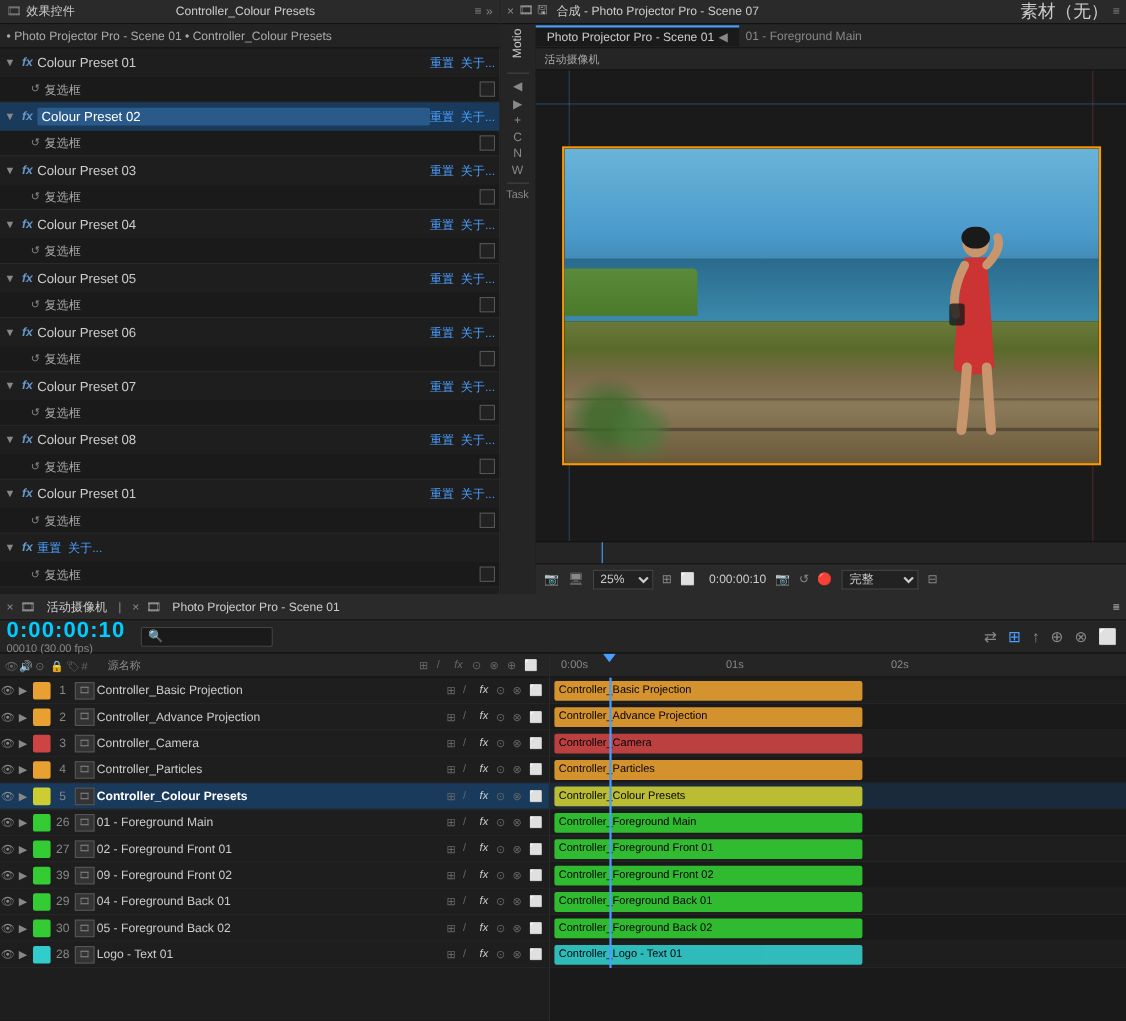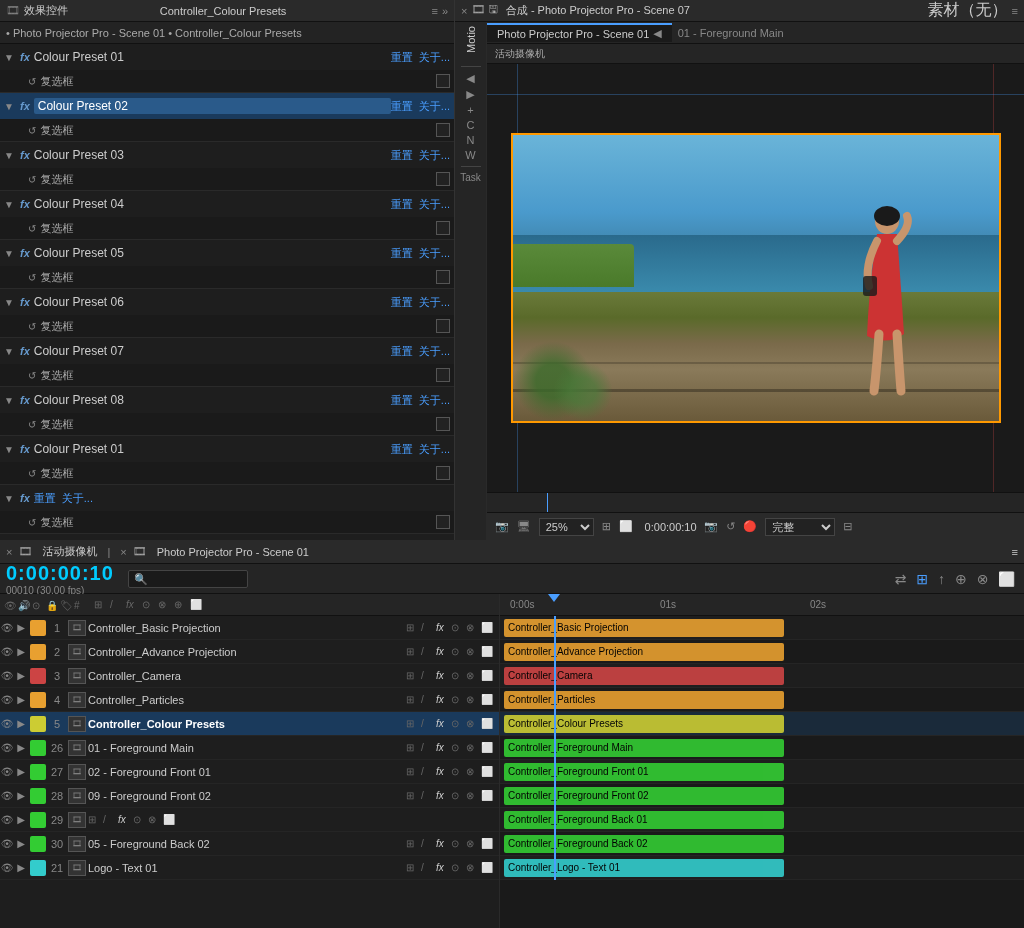--- a/index.html
+++ b/index.html
@@ -377,20 +377,21 @@
 
       <div class="layer-list">
 
         <div class="layer-header-row">
           <div style="width:14px"><span style="color:#666;font-size:10px">👁</span></div>
           <div style="width:14px"><span style="color:#666;font-size:10px">🔊</span></div>
           <div style="width:14px"><span style="color:#666;font-size:10px">⊙</span></div>
           <div style="width:14px"><span style="color:#666;font-size:10px">🔒</span></div>
           <div style="width:14px"><span style="color:#666;font-size:10px">🏷</span></div>
           <div style="width:20px"><span style="color:#666;font-size:10px">#</span></div>
+          <div style="flex:1;padding-left:4px"><span style="color:#888;font-size:10px">源名称</span></div>
           <div style="display:flex;gap:2px;align-items:center;padding-right:4px">
             <span style="color:#666;font-size:10px;width:14px">⊞</span>
             <span style="color:#666;font-size:10px;width:14px">/</span>
             <span style="color:#666;font-size:10px;font-style:italic;width:14px">fx</span>
             <span style="color:#666;font-size:10px;width:14px">⊙</span>
             <span style="color:#666;font-size:10px;width:14px">⊗</span>
             <span style="color:#666;font-size:10px;width:14px">⊕</span>
             <span style="color:#666;font-size:10px;width:14px">⬜</span>
           </div>
         </div>
@@ -551,21 +552,21 @@
     </div>
   </div>
             <div class="layer-row">
     <div style="width:14px;display:flex;align-items:center;justify-content:center">
       <span style="color:#888;font-size:10px">👁</span>
     </div>
     <div style="width:14px;display:flex;align-items:center;justify-content:center">
       <span style="color:#888;font-size:10px">▶</span>
     </div>
     <div style="width:16px;height:16px;border-radius:2px;margin:0 2px;background:#33cc33;flex-shrink:0"></div>
-    <div style="width:18px;color:#888;font-size:11px;text-align:center;flex-shrink:0">28</div>
+    <div style="width:18px;color:#888;font-size:11px;text-align:center;flex-shrink:0">39</div>
     <div style="width:18px;height:16px;background:#333;border:1px solid #555;margin:0 2px;flex-shrink:0;display:flex;align-items:center;justify-content:center">
       <span style="font-size:8px;color:#888">🎞</span>
     </div>
     <div style="flex:1;font-size:11px;color:#ccc;overflow:hidden;white-space:nowrap;text-overflow:ellipsis;font-weight:normal">09 - Foreground Front 02</div>
     <div style="display:flex;gap:1px;align-items:center;padding-right:4px;flex-shrink:0">
       <span style="color:#666;font-size:10px;width:14px;cursor:pointer">⊞</span>
       <span style="color:#666;font-size:10px;width:14px;cursor:pointer">/</span>
       <span style="color:#ccc;font-size:10px;font-style:italic;width:14px;cursor:pointer">fx</span>
       <span style="color:#666;font-size:10px;width:14px;cursor:pointer">⊙</span>
       <span style="color:#666;font-size:10px;width:14px;cursor:pointer">⊗</span>
@@ -577,20 +578,21 @@
       <span style="color:#888;font-size:10px">👁</span>
     </div>
     <div style="width:14px;display:flex;align-items:center;justify-content:center">
       <span style="color:#888;font-size:10px">▶</span>
     </div>
     <div style="width:16px;height:16px;border-radius:2px;margin:0 2px;background:#33cc33;flex-shrink:0"></div>
     <div style="width:18px;color:#888;font-size:11px;text-align:center;flex-shrink:0">29</div>
     <div style="width:18px;height:16px;background:#333;border:1px solid #555;margin:0 2px;flex-shrink:0;display:flex;align-items:center;justify-content:center">
       <span style="font-size:8px;color:#888">🎞</span>
     </div>
+    <div style="flex:1;font-size:11px;color:#ccc;overflow:hidden;white-space:nowrap;text-overflow:ellipsis;font-weight:normal">04 - Foreground Back 01</div>
     <div style="display:flex;gap:1px;align-items:center;padding-right:4px;flex-shrink:0">
       <span style="color:#666;font-size:10px;width:14px;cursor:pointer">⊞</span>
       <span style="color:#666;font-size:10px;width:14px;cursor:pointer">/</span>
       <span style="color:#ccc;font-size:10px;font-style:italic;width:14px;cursor:pointer">fx</span>
       <span style="color:#666;font-size:10px;width:14px;cursor:pointer">⊙</span>
       <span style="color:#666;font-size:10px;width:14px;cursor:pointer">⊗</span>
       <span style="color:#666;font-size:10px;width:14px;cursor:pointer">⬜</span>
     </div>
   </div>
             <div class="layer-row">
@@ -616,21 +618,21 @@
     </div>
   </div>
             <div class="layer-row">
     <div style="width:14px;display:flex;align-items:center;justify-content:center">
       <span style="color:#888;font-size:10px">👁</span>
     </div>
     <div style="width:14px;display:flex;align-items:center;justify-content:center">
       <span style="color:#888;font-size:10px">▶</span>
     </div>
     <div style="width:16px;height:16px;border-radius:2px;margin:0 2px;background:#33cccc;flex-shrink:0"></div>
-    <div style="width:18px;color:#888;font-size:11px;text-align:center;flex-shrink:0">21</div>
+    <div style="width:18px;color:#888;font-size:11px;text-align:center;flex-shrink:0">28</div>
     <div style="width:18px;height:16px;background:#333;border:1px solid #555;margin:0 2px;flex-shrink:0;display:flex;align-items:center;justify-content:center">
       <span style="font-size:8px;color:#888">🎞</span>
     </div>
     <div style="flex:1;font-size:11px;color:#ccc;overflow:hidden;white-space:nowrap;text-overflow:ellipsis;font-weight:normal">Logo - Text 01</div>
     <div style="display:flex;gap:1px;align-items:center;padding-right:4px;flex-shrink:0">
       <span style="color:#666;font-size:10px;width:14px;cursor:pointer">⊞</span>
       <span style="color:#666;font-size:10px;width:14px;cursor:pointer">/</span>
       <span style="color:#ccc;font-size:10px;font-style:italic;width:14px;cursor:pointer">fx</span>
       <span style="color:#666;font-size:10px;width:14px;cursor:pointer">⊙</span>
       <span style="color:#666;font-size:10px;width:14px;cursor:pointer">⊗</span>

